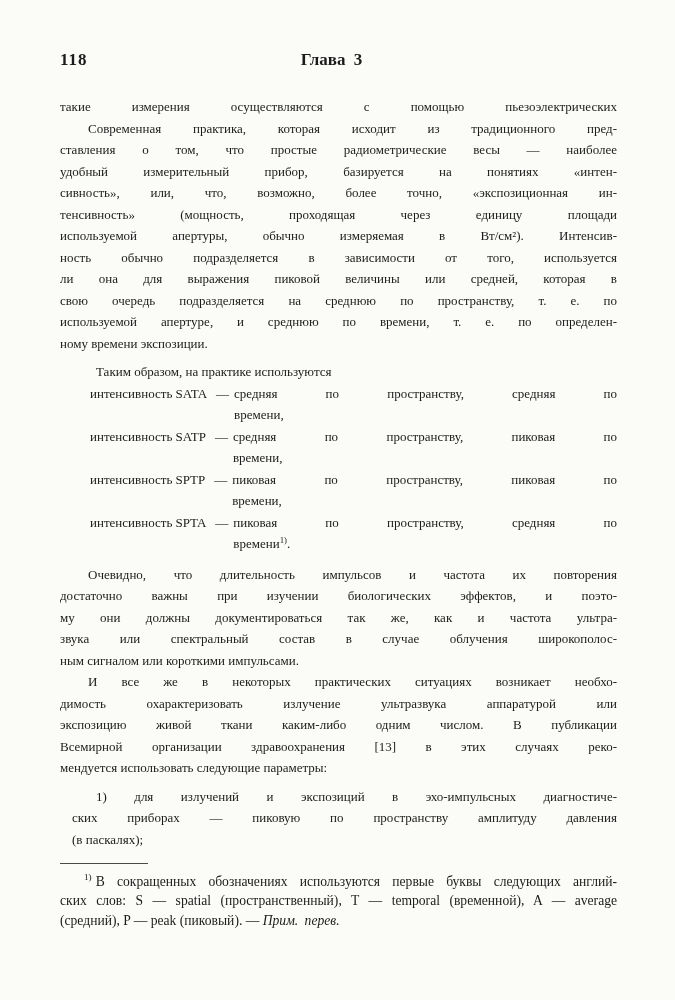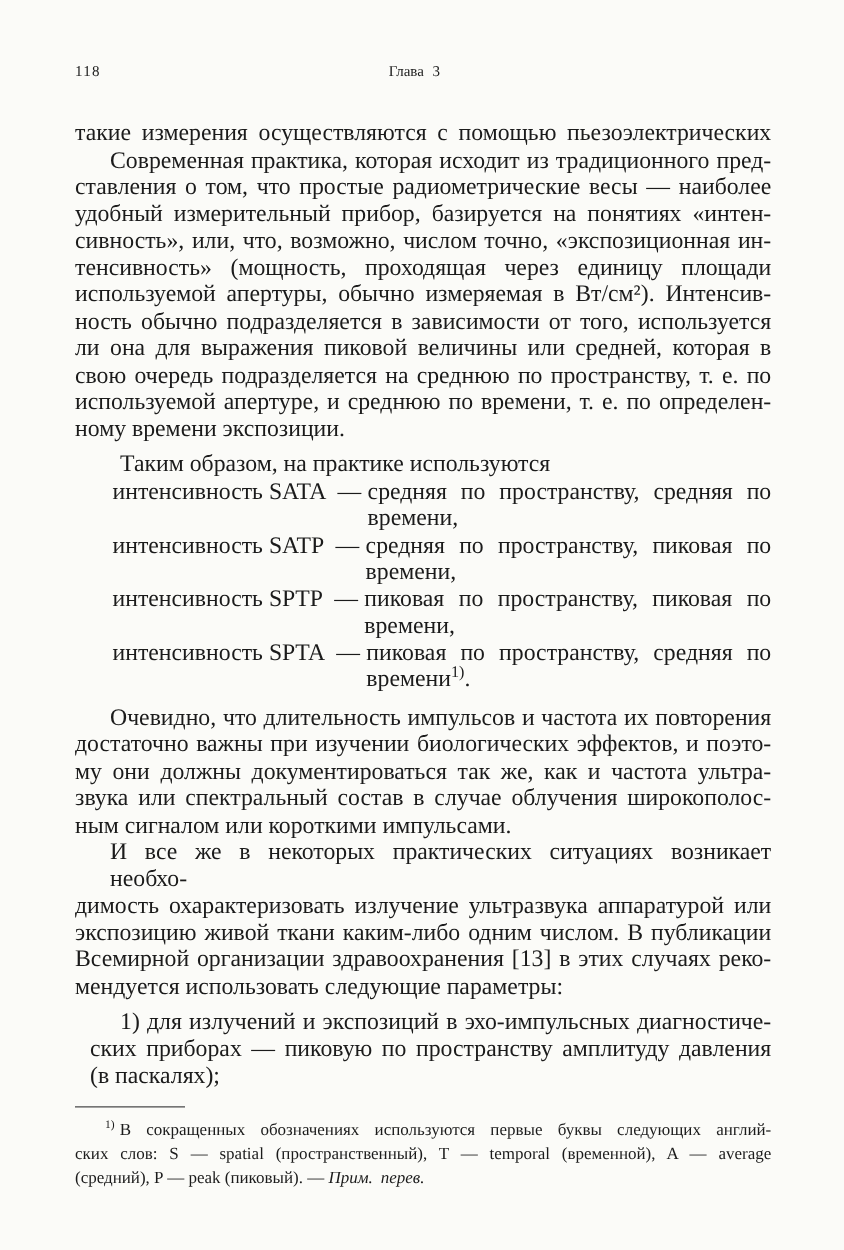--- a/index.html
+++ b/index.html
@@ -15,27 +15,28 @@
     width:675px;height:1000px;
     padding:50px 58px 0 60px;
     position:relative;
     overflow:hidden;
   }
   
   .runhead{
     position:relative;
     height:21px;
     margin-bottom:25px;
-    font-size:12px;
+    font-size:17px;
+    font-weight:bold;
   }
   .pageno{position:absolute;left:0;top:0;letter-spacing:1px;}
   .chapter{position:absolute;left:0;right:14px;top:0;text-align:center;word-spacing:4px;}
 
   
-  .bodytext{font-size:19px;line-height:21.5px;}
+  .bodytext{font-size:13px;line-height:21.5px;}
   .line{text-align:justify;text-align-last:justify;}
   .line.short{text-align:left;text-align-last:left;}
   .indent{padding-left:28px;}
   .indent2{padding-left:24px;}
 
   .gap-top-sm{margin-top:7px;margin-left:12px;}
   .gap-top-md{margin-top:9px;}
 
   
   .def-item{display:flex;margin-left:18px;}
@@ -72,21 +73,21 @@
   <div class="bodytext">
 
     <div>
       <div class="line">такие измерения осуществляются с помощью пьезоэлектрических</div>
     </div>
 
     <div>
       <div class="line indent">Современная практика, которая исходит из традиционного пред-</div>
       <div class="line">ставления о том, что простые радиометрические весы — наиболее</div>
       <div class="line">удобный измерительный прибор, базируется на понятиях «интен-</div>
-      <div class="line">сивность», или, что, возможно, числом точно, «экспозиционная ин-</div>
+      <div class="line">сивность», или, что, возможно, более точно, «экспозиционная ин-</div>
       <div class="line">тенсивность» (мощность, проходящая через единицу площади</div>
       <div class="line">используемой апертуры, обычно измеряемая в Вт/см²). Интенсив-</div>
       <div class="line">ность обычно подразделяется в зависимости от того, используется</div>
       <div class="line">ли она для выражения пиковой величины или средней, которая в</div>
       <div class="line">свою очередь подразделяется на среднюю по пространству, т. е. по</div>
       <div class="line">используемой апертуре, и среднюю по времени, т. е. по определен-</div>
       <div class="line short">ному времени экспозиции.</div>
     </div>
 
     <div class="gap-top-sm">

